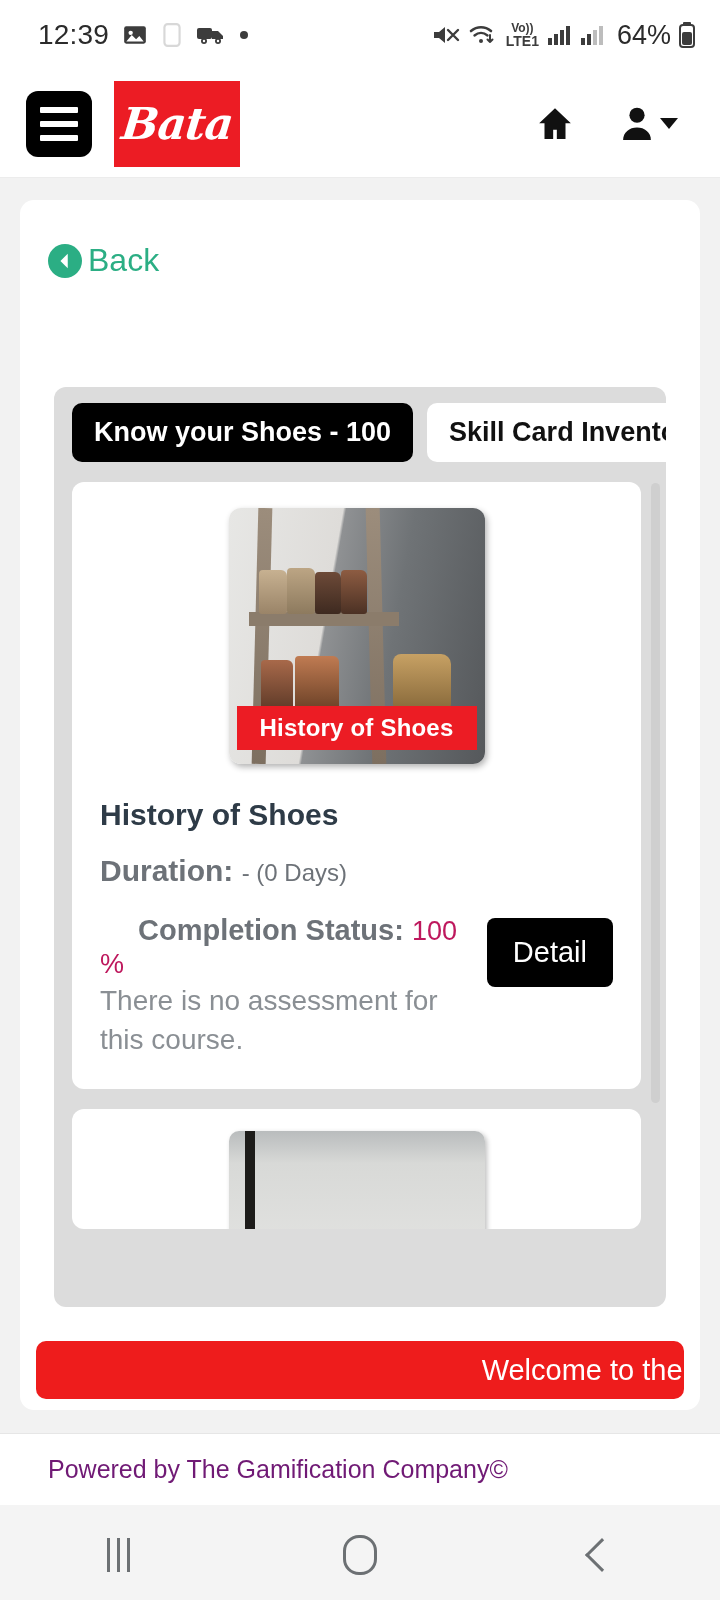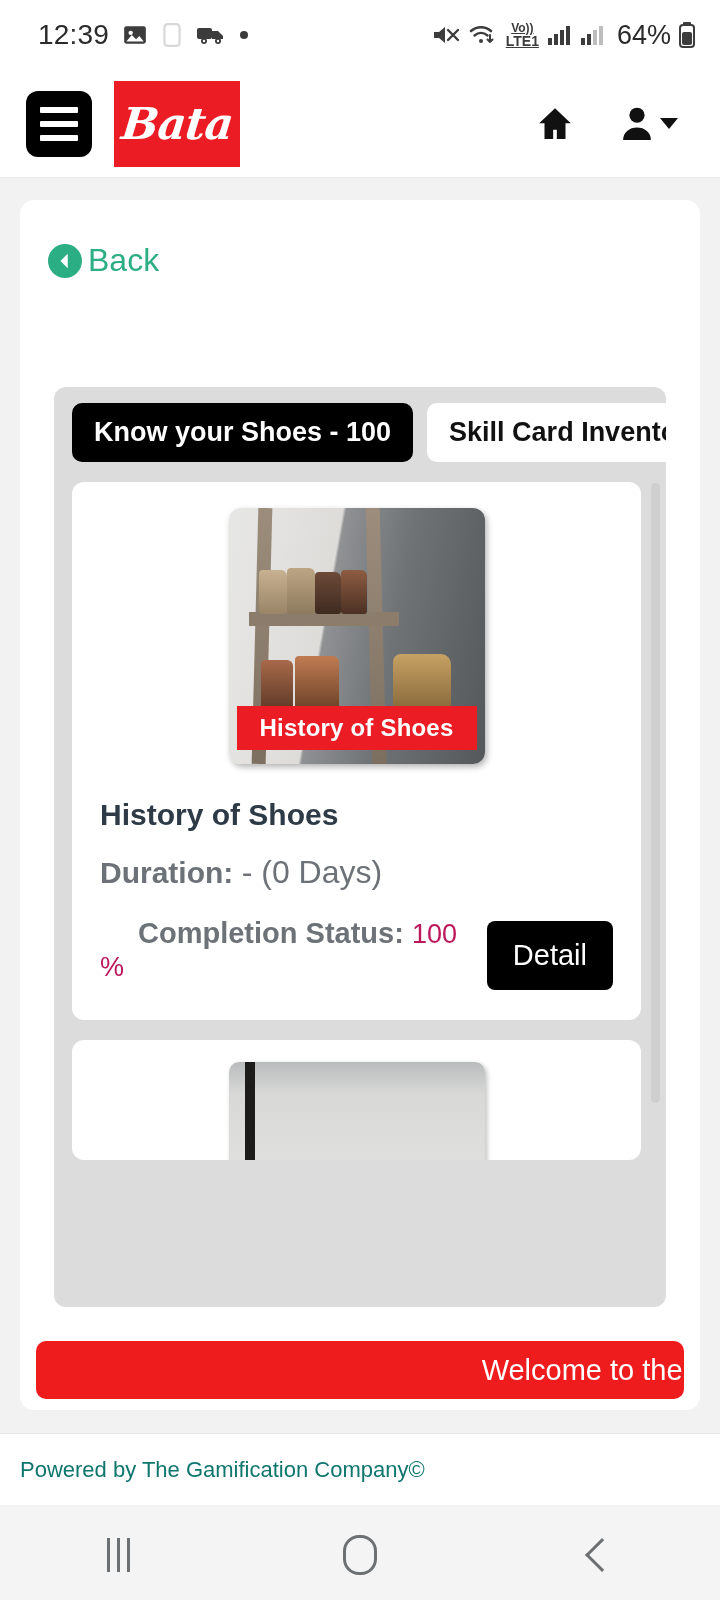--- a/index.html
+++ b/index.html
@@ -16,21 +16,21 @@
     height: 70px; background: #ffffff;
     display: flex; align-items: center; justify-content: space-between;
     padding: 0 24px 0 38px;
   }
   .sb-left { display: flex; align-items: center; gap: 13px; }
   .sb-time { font-size: 28px; color: #2b2b2b; letter-spacing: .2px; }
   .sb-right { display: flex; align-items: center; gap: 7px; }
   .sb-ico { display: inline-flex; align-items: center; justify-content: center; color: #3c3c3c; }
   .sb-batt-text { font-size: 27px; color: #2b2b2b; margin-left: 4px; }
   .volte { display: flex; flex-direction: column; align-items: center; line-height: 1;
-           font-size: 11px; font-weight: bold; color: #3c3c3c; margin: 0 1px; text-decoration: underline; }
+           font-size: 11px; font-weight: bold; color: #3c3c3c; margin: 0 1px; }
   .volte span:first-child { font-size: 12px; }
   .volte span:last-child { font-size: 14px; }
 
   
   .appbar {
     height: 108px; background: #ffffff;
     display: flex; align-items: center; padding: 0 28px 0 26px;
     border-bottom: 1px solid #ececec;
   }
   .hamburger {
@@ -102,21 +102,21 @@
   .bench-leg { position: absolute; bottom: 18px; width: 9px; height: 26px; background: #2b2522; }
   .img-caption {
     position: absolute; left: 8px; right: 8px; bottom: 14px; background: #EC1C24; color: #fff;
     text-align: center; font-size: 24px; font-weight: bold; padding: 8px 0; letter-spacing: .2px;
   }
 
   .course-body { padding: 0 28px; }
   .course-title { margin-top: 34px; font-size: 30px; font-weight: bold; color: #2e3b47; }
   .duration { margin-top: 22px; font-size: 30px; color: #6d7278; }
   .duration b { font-weight: bold; }
-  .duration span { font-size: 32px; }
+  .duration span { font-size: 24px; }
   .desc { margin-top: 22px; font-size: 28px; line-height: 1.32; color: #3b3f43; }
   .status-row { margin-top: 26px; display: flex; align-items: flex-start; justify-content: space-between; gap: 18px; }
   .status-text { flex: 1; }
   .status-line { font-size: 29px; color: #6d7278; }
   .status-line b { font-weight: bold; margin-left: 38px; }
   .status-line .pct { font-size: 27px; color: #be185d; }
   .assessment { font-size: 28px; color: #8a8f94; line-height: 1.38; margin-top: 2px; }
   .detail-btn {
     background: #000; color: #fff; border: none; border-radius: 8px;
     font-size: 29px; padding: 18px 26px; font-family: inherit; flex: 0 0 auto; margin-top: 4px;
@@ -144,21 +144,21 @@
     background: #EE1C1C; border-radius: 10px; height: 58px; overflow: hidden;
     display: flex; align-items: center; justify-content: flex-end;
   }
   .marquee-text { color: #fff; font-size: 29px; white-space: nowrap; padding-left: 20px; transform: translateX(26px); }
 
   
   .footer {
     height: 72px; background: #fff; display: flex; align-items: center; padding-left: 20px;
     border-top: 1px solid #e6e6e6;
   }
-  .footer-text { font-size: 22px; color: #0f766e; }
+  .footer-text { font-size: 25px; color: #701a75; margin-left: 28px; }
 
   
   .navbar {
     height: 100px; background: #f4f4f4; display: flex; align-items: center; justify-content: space-around;
   }
   .nav-recents { display: flex; gap: 7px; }
   .nav-recents i { display: block; width: 3px; height: 34px; background: #6c7073; }
   .nav-home { width: 34px; height: 40px; border: 3px solid #6c7073; border-radius: 16px; }
   .nav-back { width: 24px; height: 24px; border-left: 3px solid #6c7073; border-bottom: 3px solid #6c7073;
               transform: rotate(45deg); }
@@ -327,20 +327,21 @@
               <span>- (0 Days)</span>
             </div>
 
 
             <div class="status-row">
               <div class="status-text">
                 <div class="status-line">
                   <b>Completion Status:</b>
                   <span class="pct">100 %</span>
                 </div>
+                <div class="assessment">There is no assessment for this course.</div>
               </div>
               <button class="detail-btn">Detail</button>
             </div>
           </div>
         </div>
 
         <div class="next-card">
           <div class="next-img">
             <div class="next-dark"></div>
 

